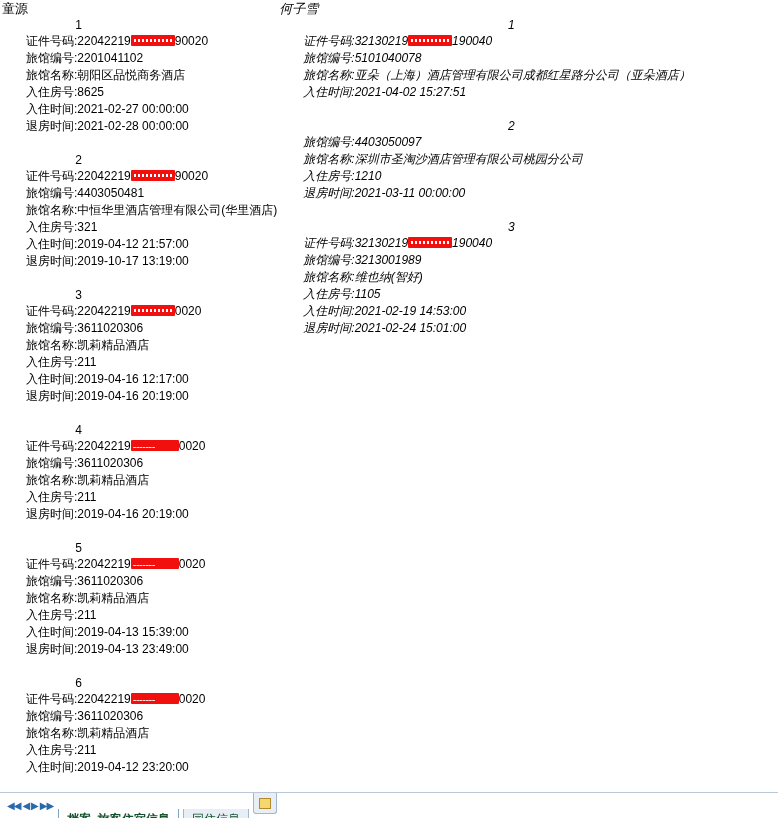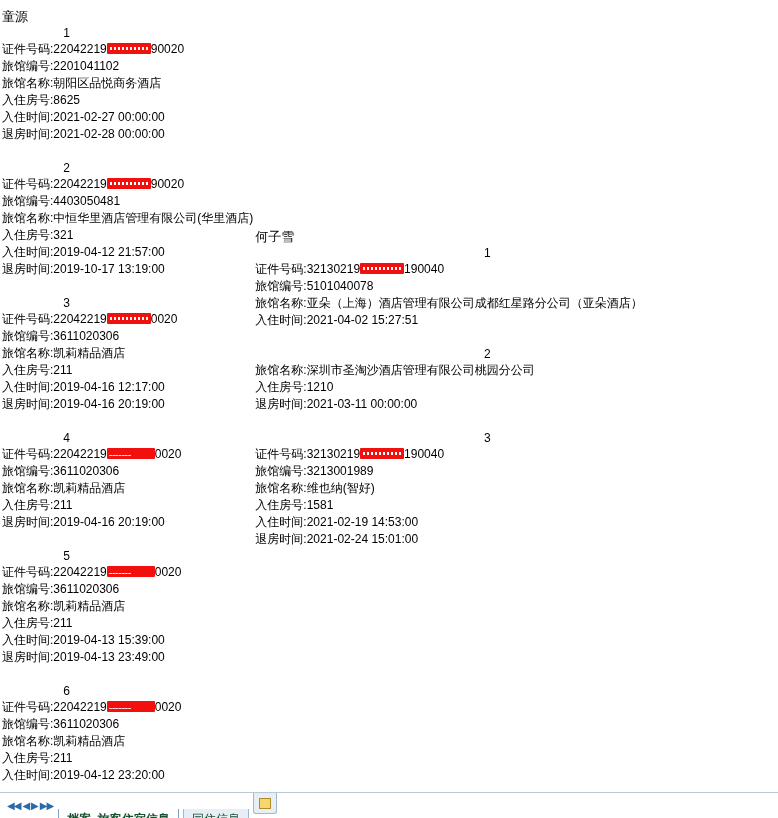--- a/index.html
+++ b/index.html
@@ -21,28 +21,28 @@
     left: 0;
     top: 0;
     width: 778px;
     height: 792px;
     overflow: hidden;
   }
   .columns {
     display: flex;
     width: 632px;
     height: 792px;
-    align-items: center;
+    align-items: flex-start;
   }
   .col {
     box-sizing: border-box;
     position: relative;
   }
   .col-a { width: 310px; }
-  .col-b { width: 468px; }
+  .col-b { width: 468px; font-style: italic; }
 
   .col-header {
     height: 17px;
     line-height: 17px;
     font-size: 13px;
     padding-left: 2px;
     white-space: nowrap;
     overflow: hidden;
   }
 
@@ -61,20 +61,21 @@
     width: 468px;
   }
   .row {
     height: 17px;
     line-height: 17px;
     font-size: 12px;
     white-space: nowrap;
     padding-left: 2px;
     overflow: hidden;
     position: relative;
+    margin-left: 24px;
   }
   .row .lbl { }
   .row .val { }
   .spacer { height: 17px; }
 
   
   .redact {
     display: inline-block;
     background: #f2100f;
     border-radius: 1px;
@@ -244,31 +245,32 @@
           <div class="record">
             <div class="rec-index">1</div>
             <div class="row"><span class="lbl">证件号码:</span><span class="val">32130219</span><span class="redact scribble r-w44"></span><span class="val">190040</span></div>
             <div class="row"><span class="lbl">旅馆编号:</span><span class="val">5101040078</span></div>
             <div class="row"><span class="lbl">旅馆名称:</span><span class="val">亚朵（上海）酒店管理有限公司成都红星路分公司（亚朵酒店）</span></div>
             <div class="row"><span class="lbl">入住时间:</span><span class="val">2021-04-02 15:27:51</span></div>
             <div class="spacer"></div>
           </div>
           <div class="record">
             <div class="rec-index">2</div>
+            <div class="row"><span class="lbl">旅馆编号:</span><span class="val">4403050097</span></div>
             <div class="row"><span class="lbl">旅馆名称:</span><span class="val">深圳市圣淘沙酒店管理有限公司桃园分公司</span></div>
             <div class="row"><span class="lbl">入住房号:</span><span class="val">1210</span></div>
             <div class="row"><span class="lbl">退房时间:</span><span class="val">2021-03-11 00:00:00</span></div>
             <div class="spacer"></div>
           </div>
           <div class="record">
             <div class="rec-index">3</div>
             <div class="row"><span class="lbl">证件号码:</span><span class="val">32130219</span><span class="redact scribble r-w44"></span><span class="val">190040</span></div>
             <div class="row"><span class="lbl">旅馆编号:</span><span class="val">3213001989</span></div>
             <div class="row"><span class="lbl">旅馆名称:</span><span class="val">维也纳(智好)</span></div>
-            <div class="row"><span class="lbl">入住房号:</span><span class="val">1581</span></div>
+            <div class="row"><span class="lbl">入住房号:</span><span class="val">1105</span></div>
             <div class="row"><span class="lbl">入住时间:</span><span class="val">2021-02-19 14:53:00</span></div>
             <div class="row"><span class="lbl">退房时间:</span><span class="val">2021-02-24 15:01:00</span></div>
             <div class="spacer"></div>
           </div>
         </div>
     </div>
 
   </div>
 </div>
 

